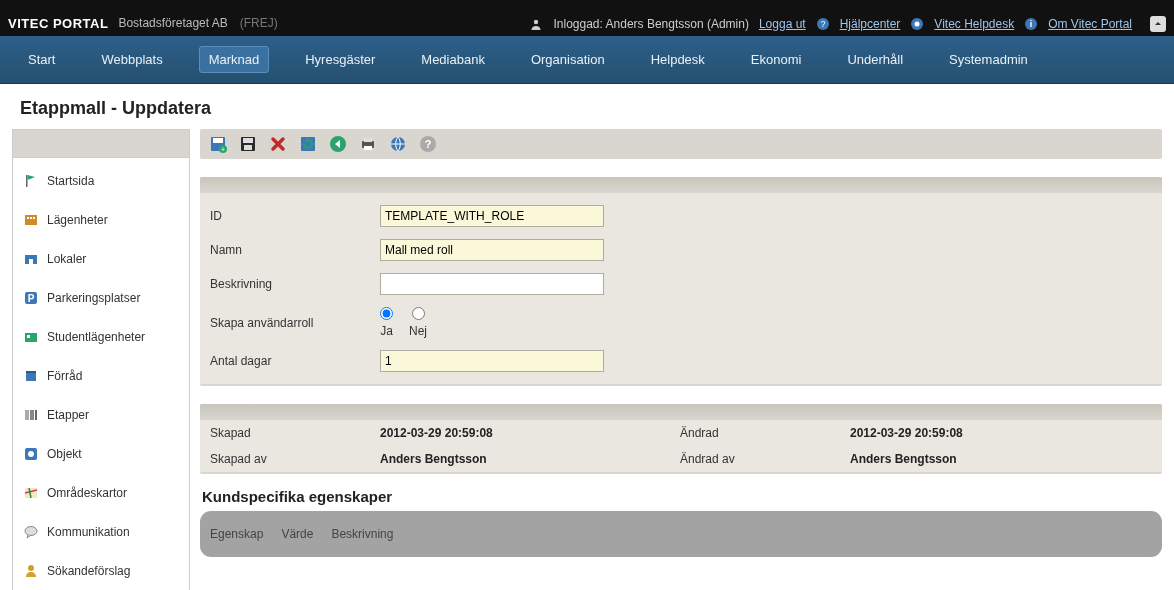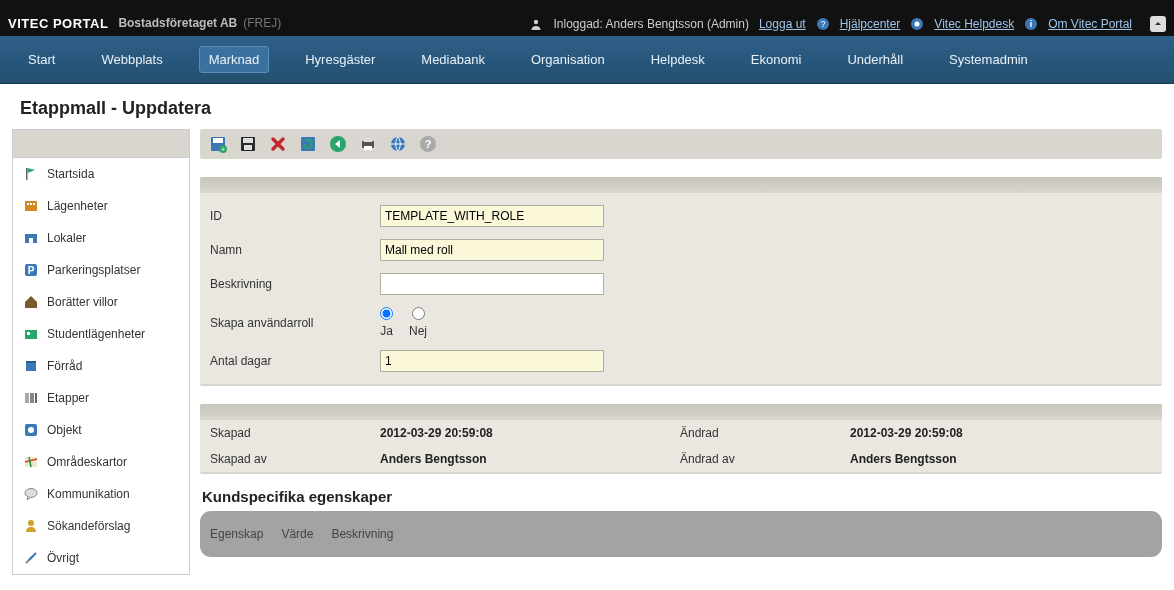--- a/index.html
+++ b/index.html
@@ -1,21 +1,21 @@
 <!DOCTYPE html>
 <html><head>
 <meta charset="utf-8">
 <style>
 * { box-sizing: border-box; margin: 0; padding: 0; }
 body { font-family: Arial, Helvetica, sans-serif; font-size: 12px; background: #fff; color: #333; }
 
 
 .topbar { background: #111; color: #ccc; height: 36px; display: flex; align-items: flex-start; padding: 16px 8px; }
 .brand { color: #fff; font-weight: bold; font-size: 13px; letter-spacing: 0.5px; margin-right: 10px; }
-.company { color: #bbb; font-size: 12px; margin-right: 6px; font-weight: bold; }
+.company { color: #bbb; font-size: 12px; margin-right: 12px; }
 .sys { color: #777; font-size: 12px; }
 .topbar .spacer { flex: 1; }
 .top-right { display: flex; align-items: center; gap: 10px; }
 .top-right .icon { width: 14px; height: 14px; display: inline-flex; align-items: center; justify-content: center; }
 .top-right a { color: #9ec4ea; text-decoration: underline; cursor: pointer; }
 .logged { color: #ccc; }
 .top-toggle { width: 16px; height: 16px; background: #ddd; border-radius: 3px; display: flex; align-items: center; justify-content: center; margin-left: 8px; cursor: pointer; }
 
 
 .navbar { background: linear-gradient(#2e5f8a, #24506f); height: 48px; display: flex; align-items: center; padding: 8px 18px; gap: 26px; border-bottom: 1px solid #1a3a52; }
@@ -24,21 +24,21 @@
 
 
 .page-title { padding: 14px 20px 10px; font-size: 18px; font-weight: bold; color: #222; }
 
 
 .main { display: flex; align-items: flex-start; gap: 10px; padding: 0 12px 20px; }
 
 
 .sidebar { width: 178px; background: #fff; border: 1px solid #ccc; }
 .side-spacer { height: 28px; background: #d8d6ce; border-bottom: 1px solid #ccc; }
-.side-item { display: flex; align-items: center; gap: 8px; padding: 8px 10px; cursor: pointer; font-size: 12px; color: #333; }
+.side-item { display: flex; align-items: center; gap: 8px; padding: 8px 10px; cursor: pointer; font-size: 12px; color: #333; margin-top: 7px; }
 .side-icon { width: 16px; height: 16px; display: inline-flex; align-items: center; justify-content: center; font-size: 12px; }
 
 
 .content { flex: 1; }
 .toolbar { background: #d8d6ce; height: 30px; display: flex; align-items: center; gap: 10px; padding: 0 8px; border-radius: 2px; }
 .tb-btn { width: 20px; height: 20px; display: inline-flex; align-items: center; justify-content: center; cursor: pointer; font-size: 14px; }
 
 .panel { background: #d8d6ce; border-radius: 2px; padding: 0 0 2px; margin-top: 18px; }
 .panel-head { height: 16px; background: linear-gradient(#c8c5bc, #d8d6ce); border-top-left-radius: 2px; border-top-right-radius: 2px; }
 .panel-body { background: #e9e7e0; padding: 6px 10px; }
@@ -159,28 +159,20 @@
           <svg width="16" height="16" viewBox="0 0 16 16">
             <rect x="2" y="2" width="12" height="12" rx="2" fill="#3b78b5"></rect>
             <text x="8" y="12" text-anchor="middle" font-size="10" fill="#fff" font-weight="bold">P</text>
           </svg>
         </span>
       <span>Parkeringsplatser</span>
     </div>
     <div class="side-item">
       <span class="side-icon">
           <svg width="16" height="16" viewBox="0 0 16 16">
-            <path d="M2 8 L8 2 L14 8 L14 14 L2 14 Z" fill="#7a5a2a"></path>
-          </svg>
-        </span>
-      <span>Borätter villor</span>
-    </div>
-    <div class="side-item">
-      <span class="side-icon">
-          <svg width="16" height="16" viewBox="0 0 16 16">
             <rect x="2" y="4" width="12" height="9" fill="#2aa46a"></rect>
             <rect x="4" y="6" width="3" height="3" fill="#fff"></rect>
           </svg>
         </span>
       <span>Studentlägenheter</span>
     </div>
     <div class="side-item">
       <span class="side-icon">
           <svg width="16" height="16" viewBox="0 0 16 16">
             <rect x="3" y="5" width="10" height="8" fill="#3b78b5"></rect>

